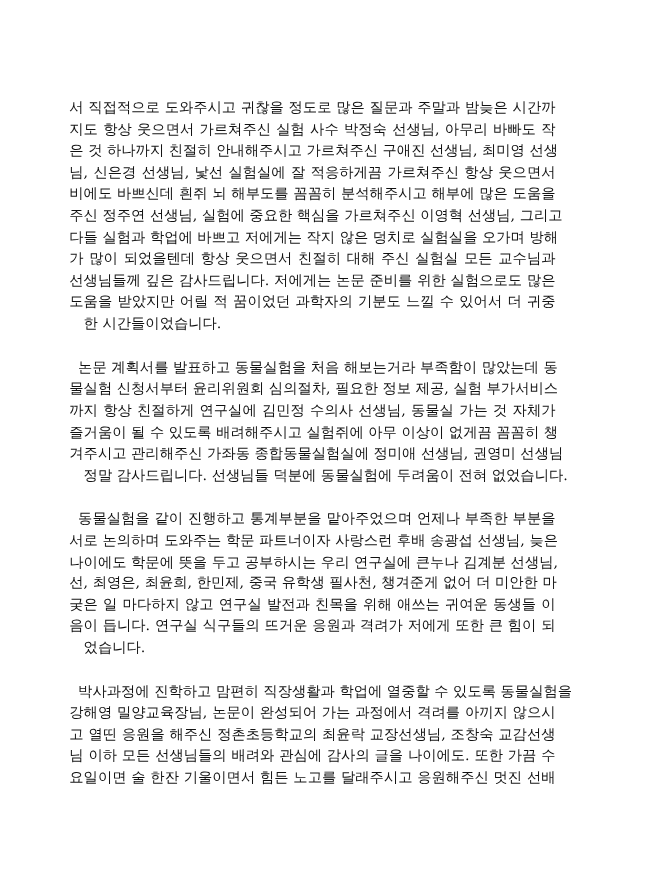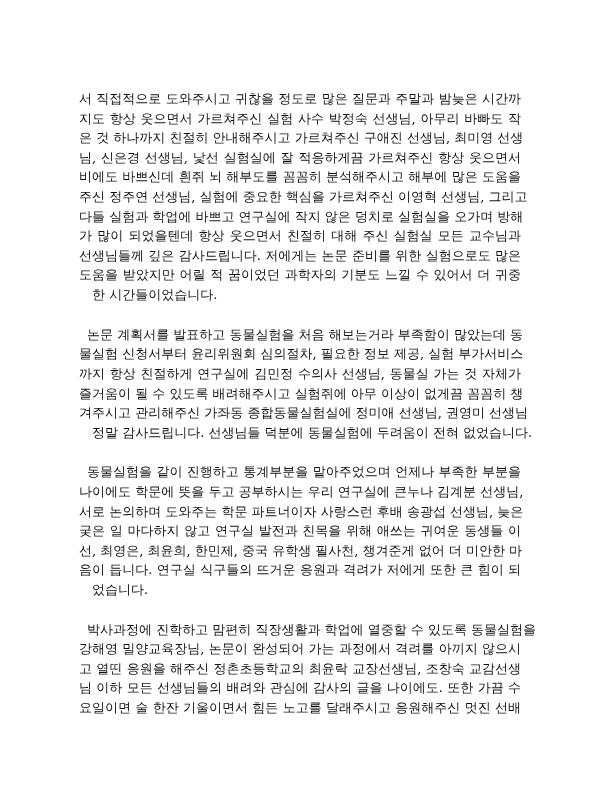--- a/index.html
+++ b/index.html
@@ -8,21 +8,21 @@
       background: #ffffff;
     }
     body {
       width: 604px;
       height: 800px;
       position: relative;
       overflow: hidden;
     }
     .page {
       position: absolute;
-      left: 79px;
+      left: 63px;
       top: 89px;
       width: 442px;
     }
     .line {
       display: block;
       height: 19.62px;
       line-height: 19.62px;
       font-family: "DejaVu Serif", "Liberation Serif", serif;
       font-size: 13px;
       color: #111111;
@@ -44,40 +44,40 @@
 <body>
 
 <div class="page">
   <div>
     <span class="line">서 직접적으로 도와주시고 귀찮을 정도로 많은 질문과 주말과 밤늦은 시간까</span>
     <span class="line">지도 항상 웃으면서 가르쳐주신 실험 사수 박정숙 선생님, 아무리 바빠도 작</span>
     <span class="line">은 것 하나까지 친절히 안내해주시고 가르쳐주신 구애진 선생님, 최미영 선생</span>
     <span class="line">님, 신은경 선생님, 낯선 실험실에 잘 적응하게끔 가르쳐주신 항상 웃으면서</span>
     <span class="line">비에도 바쁘신데 흰쥐 뇌 해부도를 꼼꼼히 분석해주시고 해부에 많은 도움을</span>
     <span class="line">주신 정주연 선생님, 실험에 중요한 핵심을 가르쳐주신 이영혁 선생님, 그리고</span>
-    <span class="line">다들 실험과 학업에 바쁘고 연구실에 작지 않은 덩치로 실험실을 오가며 방해</span>
+    <span class="line">다들 실험과 학업에 바쁘고 저에게는 작지 않은 덩치로 실험실을 오가며 방해</span>
     <span class="line">가 많이 되었을텐데 항상 웃으면서 친절히 대해 주신 실험실 모든 교수님과</span>
     <span class="line">선생님들께 깊은 감사드립니다. 저에게는 논문 준비를 위한 실험으로도 많은</span>
     <span class="line">도움을 받았지만 어릴 적 꿈이었던 과학자의 기분도 느낄 수 있어서 더 귀중</span>
     <span class="line last">한 시간들이었습니다.</span>
   </div>
   <div>
     <span class="line indent">논문 계획서를 발표하고 동물실험을 처음 해보는거라 부족함이 많았는데 동</span>
     <span class="line">물실험 신청서부터 윤리위원회 심의절차, 필요한 정보 제공, 실험 부가서비스</span>
     <span class="line">까지 항상 친절하게 연구실에 김민정 수의사 선생님, 동물실 가는 것 자체가</span>
     <span class="line">즐거움이 될 수 있도록 배려해주시고 실험쥐에 아무 이상이 없게끔 꼼꼼히 챙</span>
     <span class="line">겨주시고 관리해주신 가좌동 종합동물실험실에 정미애 선생님, 권영미 선생님</span>
     <span class="line last">정말 감사드립니다. 선생님들 덕분에 동물실험에 두려움이 전혀 없었습니다.</span>
   </div>
   <div>
     <span class="line indent">동물실험을 같이 진행하고 통계부분을 맡아주었으며 언제나 부족한 부분을</span>
+    <span class="line">서로 논의하며 도와주는 학문 파트너이자 사랑스런 후배 송광섭 선생님, 늦은</span>
     <span class="line">나이에도 학문에 뜻을 두고 공부하시는 우리 연구실에 큰누나 김계분 선생님,</span>
-    <span class="line">서로 논의하며 도와주는 학문 파트너이자 사랑스런 후배 송광섭 선생님, 늦은</span>
+    <span class="line">선, 최영은, 최윤희, 한민제, 중국 유학생 필사천, 챙겨준게 없어 더 미안한 마</span>
     <span class="line">궂은 일 마다하지 않고 연구실 발전과 친목을 위해 애쓰는 귀여운 동생들 이</span>
-    <span class="line">선, 최영은, 최윤희, 한민제, 중국 유학생 필사천, 챙겨준게 없어 더 미안한 마</span>
     <span class="line">음이 듭니다. 연구실 식구들의 뜨거운 응원과 격려가 저에게 또한 큰 힘이 되</span>
     <span class="line last">었습니다.</span>
   </div>
   <div>
     <span class="line indent">박사과정에 진학하고 맘편히 직장생활과 학업에 열중할 수 있도록 동물실험을</span>
     <span class="line">강해영 밀양교육장님, 논문이 완성되어 가는 과정에서 격려를 아끼지 않으시</span>
     <span class="line">고 열띤 응원을 해주신 정촌초등학교의 최윤락 교장선생님, 조창숙 교감선생</span>
     <span class="line">님 이하 모든 선생님들의 배려와 관심에 감사의 글을 나이에도. 또한 가끔 수</span>
     <span class="line">요일이면 술 한잔 기울이면서 힘든 노고를 달래주시고 응원해주신 멋진 선배</span>
   </div>

